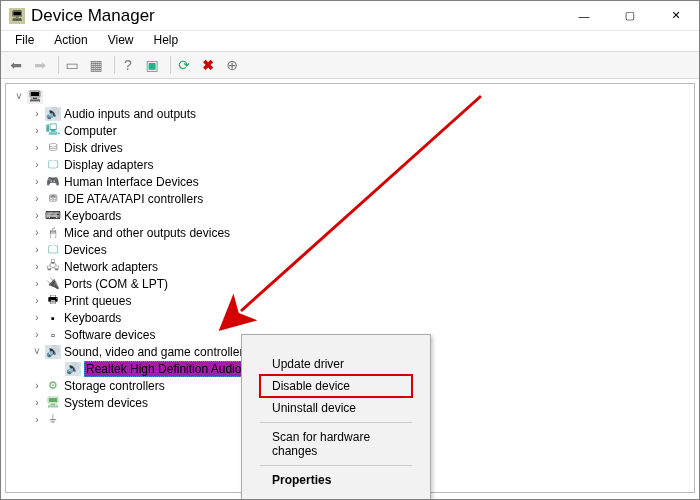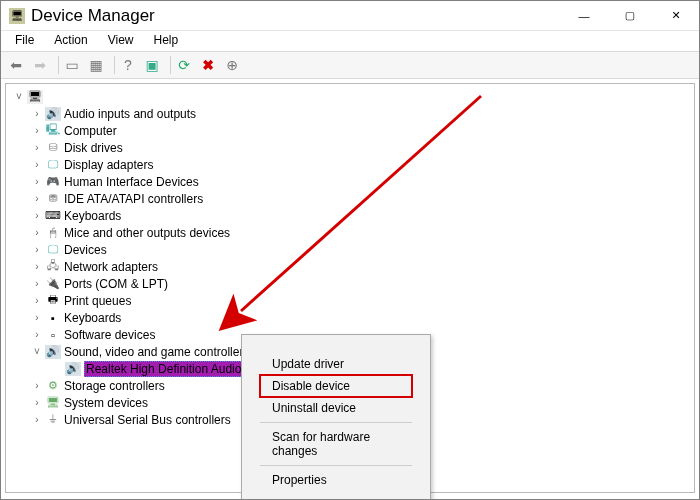--- a/index.html
+++ b/index.html
@@ -26,21 +26,21 @@
 .icon-pc{background:#eee}
 .icon-audio{background:#d9e2e7}
 .icon-monitor{color:#4aa}
 .icon-disk{color:#888}
 .icon-net{color:#777}
 .icon-usb{color:#777}
 .icon-sys{color:#6a6}
 .ctxmenu{position:absolute;left:240px;top:333px;width:190px;background:#f2f2f2;border:1px solid #aaa;box-shadow:2px 2px 4px rgba(0,0,0,.2);padding:18px}
 .ctxmenu .mi{padding:4px 12px;font-size:12px}
 .ctxmenu .mi.hl{outline:2px solid #d40000;outline-offset:-1px}
-.ctxmenu .mi.bold{font-weight:400}
+.ctxmenu .mi.bold{font-weight:700}
 .ctxmenu hr{border:none;border-top:1px solid #ccc;margin:3px 0}
 svg.arrow{position:absolute;left:0;top:0;pointer-events:none}
 </style>
 </head>
 <body>
 
 <div class="titlebar">
   <div class="t-icon">🖥</div>
   <div class="t-title">Device Manager</div>
   <div class="winctrl">
@@ -163,21 +163,20 @@
       <span class="lbl">Storage controllers</span>
     </div>
   <div class="node indent-1">
       <span class="exp">›</span>
       <span class="icon icon-sys">🖥</span>
       <span class="lbl">System devices</span>
     </div>
   <div class="node indent-1">
       <span class="exp">›</span>
       <span class="icon icon-usb">⏚</span>
-      <span class="lbl">Universal Serial Bus controllers</span>
     </div>
 </div>
 
 <div class="ctxmenu">
   <div class="mi">Update driver</div>
   <div class="mi hl">Disable device</div>
   <div class="mi">Uninstall device</div>
   <hr>
   <div class="mi">Scan for hardware changes</div>
   <hr>

